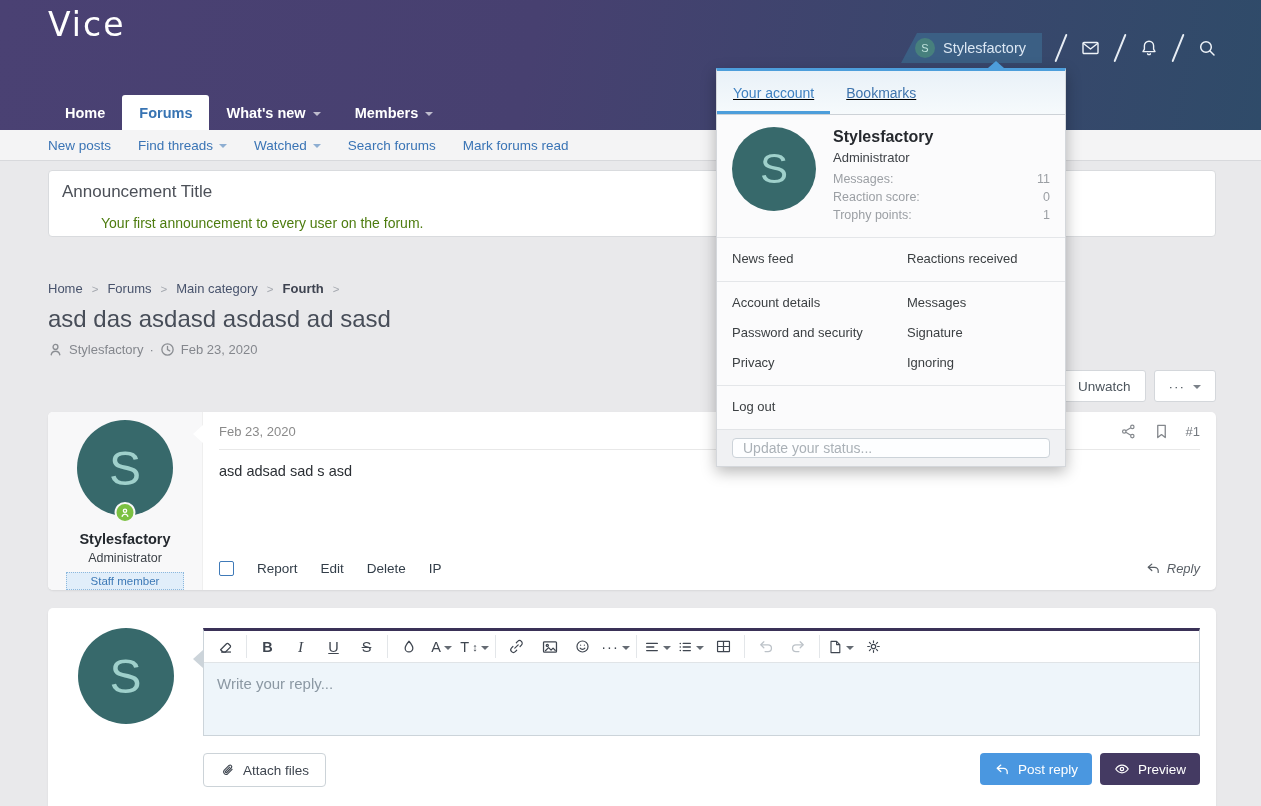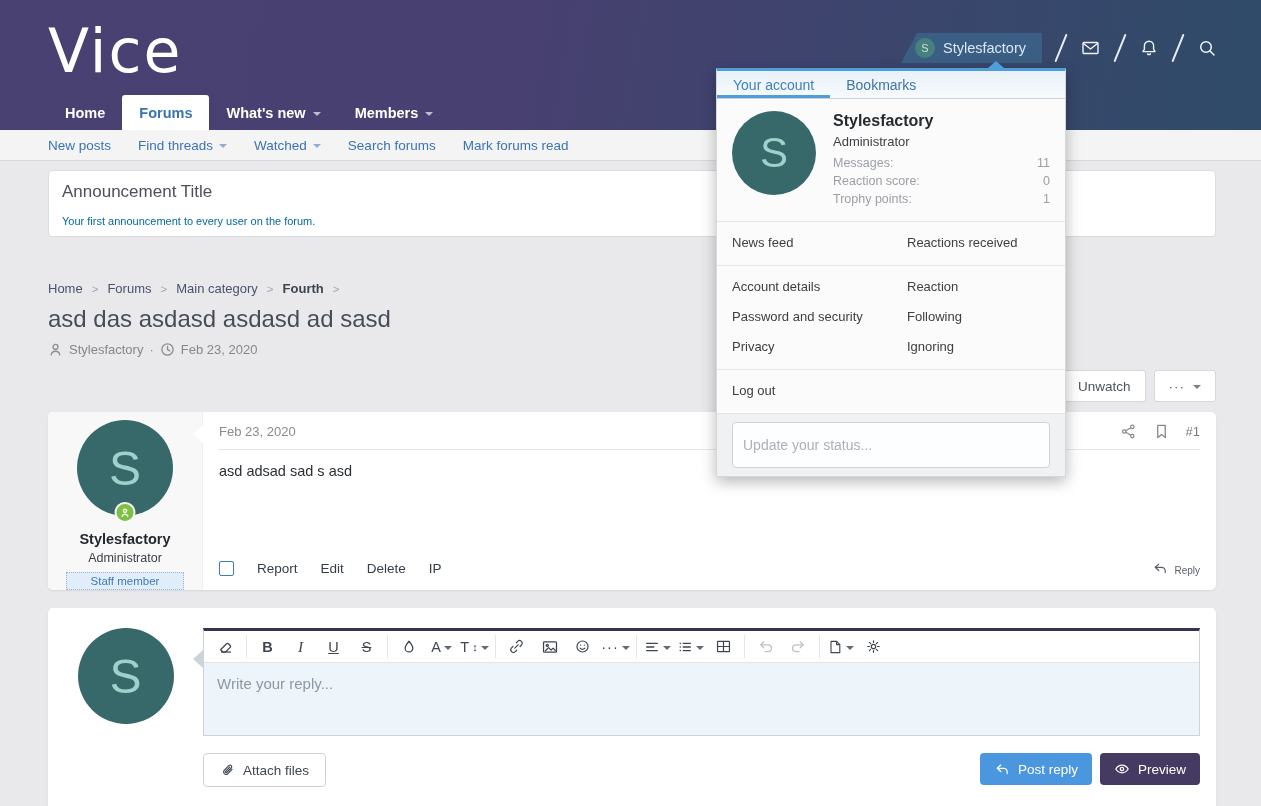--- a/index.html
+++ b/index.html
@@ -6,21 +6,21 @@
   html,body { margin:0; padding:0; }
   body {
     width:1261px; height:806px; overflow:hidden; position:relative;
     background:#e9e9eb; font-family:"Liberation Sans", sans-serif;
   }
   a { text-decoration:none; cursor:pointer; }
 
   
   .header { height:130px; position:relative;
     background:linear-gradient(100deg,#4a4173 0%,#474070 42%,#2f4b69 100%); }
-  .logo { position:absolute; left:48px; top:16px; font-size:60px; color:#ffffff;
+  .logo { position:absolute; left:48px; top:5px; font-size:33px; color:#ffffff;
     font-weight:400; letter-spacing:2px; font-family:"DejaVu Sans", sans-serif; }
   .topbar { position:absolute; top:33px; right:44px; display:flex; align-items:center; }
   .user-chip { display:flex; align-items:center; gap:8px; height:30px; padding:0 16px 0 14px;
     background:#3b5f84; clip-path:polygon(16px 0,100% 0,100% 100%,0 100%); }
   .chip-avatar { width:20px; height:20px; border-radius:50%; background:#47807d; color:#bfe2dc;
     font-size:11px; display:flex; align-items:center; justify-content:center; flex:0 0 auto; }
   .chip-name { color:#dbe7f3; font-size:14.5px; }
   .top-sep { width:2px; height:30px; background:#e7edf4; transform:rotate(22deg);
     margin:0 18px; border-radius:2px; }
   .hicon-btn { color:#eff4f9; display:flex; align-items:center; cursor:pointer; }
@@ -36,21 +36,21 @@
   .subnav { height:31px; background:#f4f4f5; border-bottom:1px solid #d8d9dc;
     display:flex; align-items:center; padding-left:48px; gap:27px; }
   .subnav-link { color:#3a74b5; font-size:13.5px; display:flex; align-items:center; gap:6px; }
   .subnav-link .caret { opacity:.55; }
 
   
   .page { padding:0 45px 0 48px; }
   .announcement { margin-top:9px; height:67px; background:#ffffff; border:1px solid #d9dbde;
     border-radius:4px; padding:11px 13px; }
   .a-title { font-size:17px; color:#4c5058; }
-  .a-body { margin-top:13px; font-size:11px; color:#0369a1; }
+  .a-body { margin-top:13px; font-size:14px; color:#4d7c0f;margin-left:39px; }
 
   .breadcrumb { margin-top:44px; display:flex; align-items:center; gap:9px;
     font-size:13px; color:#48536c; }
   .crumb { color:#48536c; }
   .crumb.bold { font-weight:700; color:#3e4350; }
   .crumb-sep { color:#a3a7ae; font-size:11.5px; }
 
   .thread-title { margin-top:9px; font-size:24px; font-weight:400; color:#474d58; }
   .thread-meta { margin-top:9px; display:flex; align-items:center; gap:6px;
     color:#84878d; font-size:13px; }
@@ -85,21 +85,21 @@
     margin:0 16px; padding:11px 0 9px; border-bottom:1px solid #e8e8e8; }
   .post-date { color:#8a8a8a; font-size:13px; }
   .post-header-right { display:flex; gap:17px; align-items:center; color:#757a80; font-size:13px; }
   .ph-icon { color:#84888d; display:flex; cursor:pointer; }
   .post-body { padding:13px 16px; font-size:14.5px; color:#2b2f34; flex:1; }
   .post-footer { display:flex; justify-content:space-between; align-items:center; padding:0 16px 14px; }
   .footer-left { display:flex; align-items:center; gap:23px; }
   .post-checkbox { width:15px; height:15px; border:1px solid #3f7ab8; border-radius:2px;
     background:#fff; cursor:pointer; }
   .action-link { font-size:13.5px; color:#333e49; }
-  .reply-link { display:flex; gap:6px; color:#595f66; font-size:10px; align-items:flex-end; }
+  .reply-link { display:flex; gap:6px; color:#595f66; font-size:13px; align-items:flex-end;font-style:italic; }
 
   
   .reply-card { margin-top:18px; background:#ffffff; border-radius:5px;
     box-shadow:0 1px 2px rgba(0,0,0,.08); display:flex; height:280px; padding-top:20px; }
   .reply-user-cell { width:155px; flex:0 0 auto; display:flex; justify-content:center; }
   .editor-cell { flex:1; margin-right:16px; position:relative; }
   .editor-cell::before { content:""; position:absolute; left:-10px; top:22px;
     border-top:9px solid transparent; border-bottom:9px solid transparent;
     border-right:10px solid #ccd4da; }
   .editor-box { border:1px solid #ccd4da; border-top:3px solid #3a3157; }
@@ -126,41 +126,41 @@
   .post-reply-btn { background:#4a97e0; }
   .preview-btn { background:#443a62; }
 
   
   .dropdown { position:absolute; left:716px; top:68px; width:350px; z-index:20;
     background:#fbfbfc; border:1px solid #d4d7db; border-top:3px solid #4d9edb;
     box-shadow:0 5px 14px rgba(0,0,0,.28); }
   .dropdown::before { content:""; position:absolute; top:-10px; left:271px;
     border-left:8px solid transparent; border-right:8px solid transparent;
     border-bottom:7px solid #4d9edb; }
-  .dd-tabs { display:flex; height:28px; background:linear-gradient(#e9f1f8,#f6fafc);
-    border-bottom:1px solid #cdd2d7; }
+  .dd-tabs { display:flex; height:44px; background:linear-gradient(#e9f1f8,#f6fafc);
+    border-bottom:1px solid #cdd2d7;text-decoration:underline; }
   .dd-tab { padding:0 16px; display:flex; align-items:center; font-size:14px;
     color:#3f74ad; cursor:pointer; }
   .dd-tab.active { color:#3f81c1; box-shadow:inset 0 -3px 0 #4d9edb; }
   .dd-profile { display:flex; gap:17px; padding:12px 15px 13px; }
   .dd-avatar { width:84px; height:84px; border-radius:50%; background:#37696b; color:#9fd0cb;
     font-size:42px; display:flex; align-items:center; justify-content:center; flex:0 0 auto; }
   .dd-info { flex:1; padding-top:1px; }
   .dd-name { font-size:16px; font-weight:700; color:#26292e; }
   .dd-role { font-size:13px; color:#3e4247; margin-top:4px; }
   .dd-stats { margin-top:5px; }
   .stat-row { display:flex; justify-content:space-between; font-size:12.5px;
     color:#9b9fa4; line-height:18px; }
   .dd-divider { height:1px; background:#e4e6e9; }
   .dd-menu { padding:6px 0 7px; }
   .dd-row { display:flex; padding:7px 15px 8px; }
   .dd-link { font-size:13px; color:#3c4043; }
   .dd-col-left { width:175px; flex:0 0 auto; }
   .dd-footer { background:#f0f1f3; padding:8px 15px; border-top:1px solid #e2e4e7; }
-  .dd-status-input { width:100%; height:46px; border:1px solid #ccd3d9; border-radius:4px;
+  .dd-status-input { width:100%; height:20px; border:1px solid #ccd3d9; border-radius:4px;
     background:#fdfeff; padding:0 10px; font-size:14px; color:#333;
     font-family:"Liberation Sans", sans-serif; }
   .dd-status-input::placeholder { color:#aab1b7; }
 
   svg { display:block; }
 </style>
 </head>
 <body>
 
 <div class="header">
@@ -524,25 +524,25 @@
       <a class="dd-link dd-col-left">News feed</a>
       <a class="dd-link">Reactions received</a>
     </div>
   </div>
 
   <div class="dd-divider"></div>
 
   <div class="dd-menu">
     <div class="dd-row">
       <a class="dd-link dd-col-left">Account details</a>
-      <a class="dd-link">Reaction</a>
+      <a class="dd-link">Messages</a>
     </div>
     <div class="dd-row">
       <a class="dd-link dd-col-left">Password and security</a>
-      <a class="dd-link">Following</a>
+      <a class="dd-link">Signature</a>
     </div>
     <div class="dd-row">
       <a class="dd-link dd-col-left">Privacy</a>
       <a class="dd-link">Ignoring</a>
     </div>
   </div>
 
   <div class="dd-divider"></div>
 
   <div class="dd-menu">

